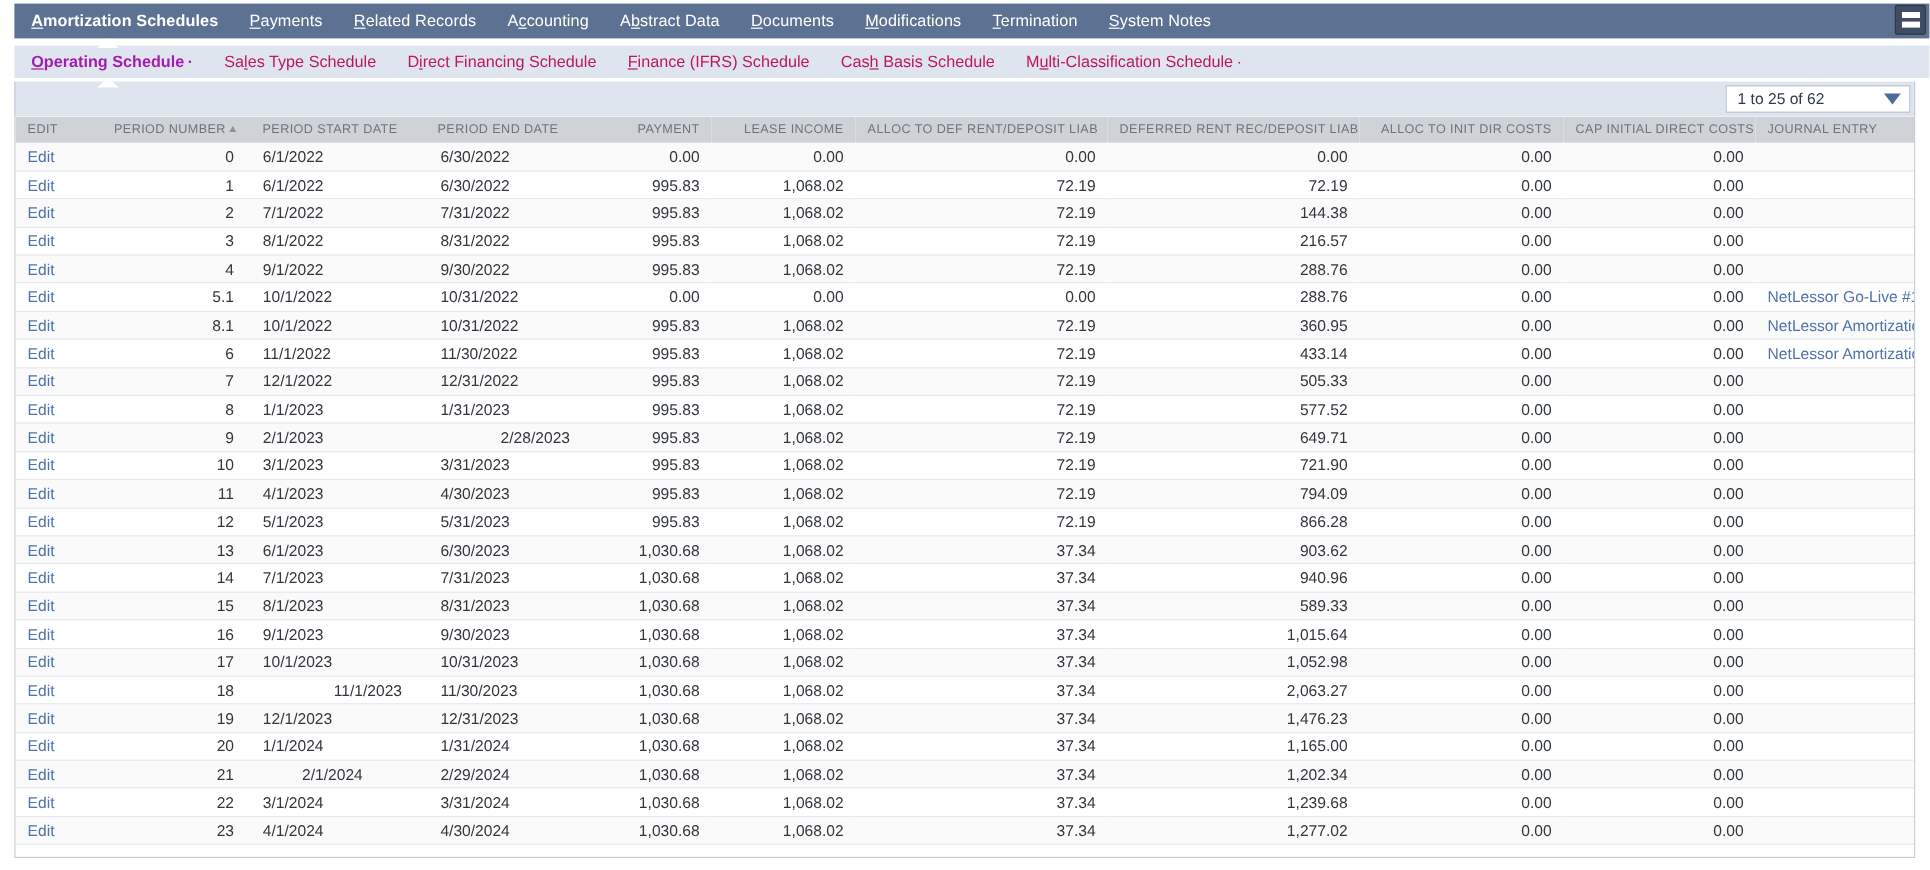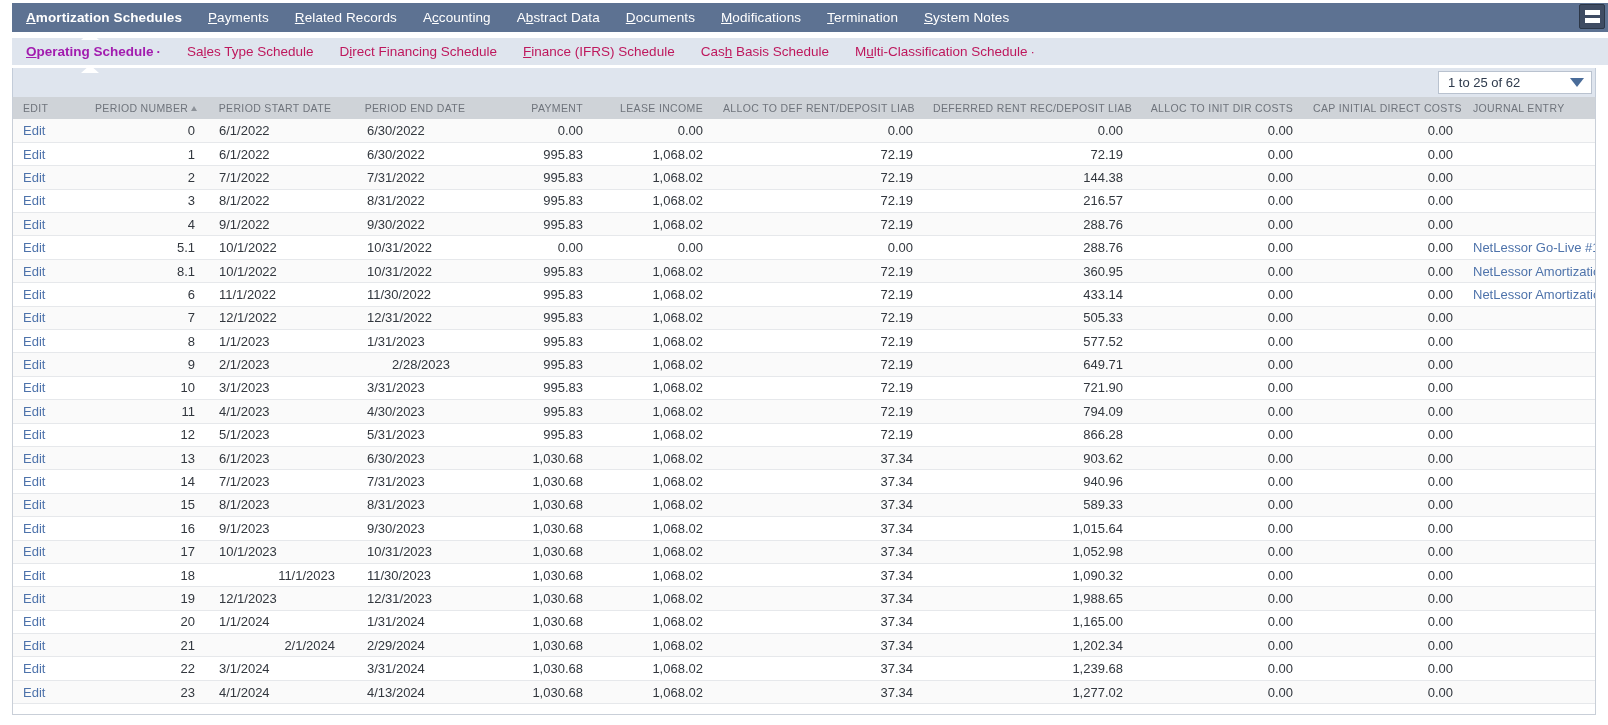--- a/index.html
+++ b/index.html
@@ -402,21 +402,21 @@
             <td>72.19</td>
             <td>577.52</td>
             <td>0.00</td>
             <td>0.00</td>
             <td class="l"></td>
           </tr>
           <tr class="odd">
             <td class="l"><span class="edit-link">Edit</span></td>
             <td>9</td>
             <td style="text-align: left; padding-left: 14px;">2/1/2023</td>
-            <td style="text-align: center; padding-left: 22px; margin-top: 12px;">2/28/2023</td>
+            <td style="text-align: right; padding-left: 22px; margin-top: 12px;">2/28/2023</td>
             <td>995.83</td>
             <td>1,068.02</td>
             <td>72.19</td>
             <td>649.71</td>
             <td>0.00</td>
             <td>0.00</td>
             <td class="l"></td>
           </tr>
           <tr class="even">
             <td class="l"><span class="edit-link">Edit</span></td>
@@ -523,55 +523,55 @@
             <td class="l"></td>
           </tr>
           <tr class="even">
             <td class="l"><span class="edit-link">Edit</span></td>
             <td>18</td>
             <td style="text-align: right; padding-left: 14px; margin-top: 16px;">11/1/2023</td>
             <td style="text-align: left; padding-left: 22px;">11/30/2023</td>
             <td>1,030.68</td>
             <td>1,068.02</td>
             <td>37.34</td>
-            <td>1,090.32</td>
+            <td>2,063.27</td>
             <td>0.00</td>
             <td>0.00</td>
             <td class="l"></td>
           </tr>
           <tr class="odd">
             <td class="l"><span class="edit-link">Edit</span></td>
             <td>19</td>
             <td style="text-align: left; padding-left: 14px;">12/1/2023</td>
             <td style="text-align: left; padding-left: 22px;">12/31/2023</td>
             <td>1,030.68</td>
             <td>1,068.02</td>
             <td>37.34</td>
-            <td>1,988.65</td>
+            <td>1,476.23</td>
             <td>0.00</td>
             <td>0.00</td>
             <td class="l"></td>
           </tr>
           <tr class="even">
             <td class="l"><span class="edit-link">Edit</span></td>
             <td>20</td>
             <td style="text-align: left; padding-left: 14px;">1/1/2024</td>
             <td style="text-align: left; padding-left: 22px;">1/31/2024</td>
             <td>1,030.68</td>
             <td>1,068.02</td>
             <td>37.34</td>
             <td>1,165.00</td>
             <td>0.00</td>
             <td>0.00</td>
             <td class="l"></td>
           </tr>
           <tr class="odd">
             <td class="l"><span class="edit-link">Edit</span></td>
             <td>21</td>
-            <td style="text-align: right; padding-left: 14px;">2/1/2024</td>
+            <td style="text-align: center; padding-left: 14px;">2/1/2024</td>
             <td style="text-align: left; padding-left: 22px;">2/29/2024</td>
             <td>1,030.68</td>
             <td>1,068.02</td>
             <td>37.34</td>
             <td>1,202.34</td>
             <td>0.00</td>
             <td>0.00</td>
             <td class="l"></td>
           </tr>
           <tr class="even">
@@ -584,21 +584,21 @@
             <td>37.34</td>
             <td>1,239.68</td>
             <td>0.00</td>
             <td>0.00</td>
             <td class="l"></td>
           </tr>
           <tr class="odd">
             <td class="l"><span class="edit-link">Edit</span></td>
             <td>23</td>
             <td style="text-align: left; padding-left: 14px;">4/1/2024</td>
-            <td style="text-align: left; padding-left: 22px;">4/13/2024</td>
+            <td style="text-align: left; padding-left: 22px;">4/30/2024</td>
             <td>1,030.68</td>
             <td>1,068.02</td>
             <td>37.34</td>
             <td>1,277.02</td>
             <td>0.00</td>
             <td>0.00</td>
             <td class="l"></td>
           </tr>
         </tbody>
     </table>

